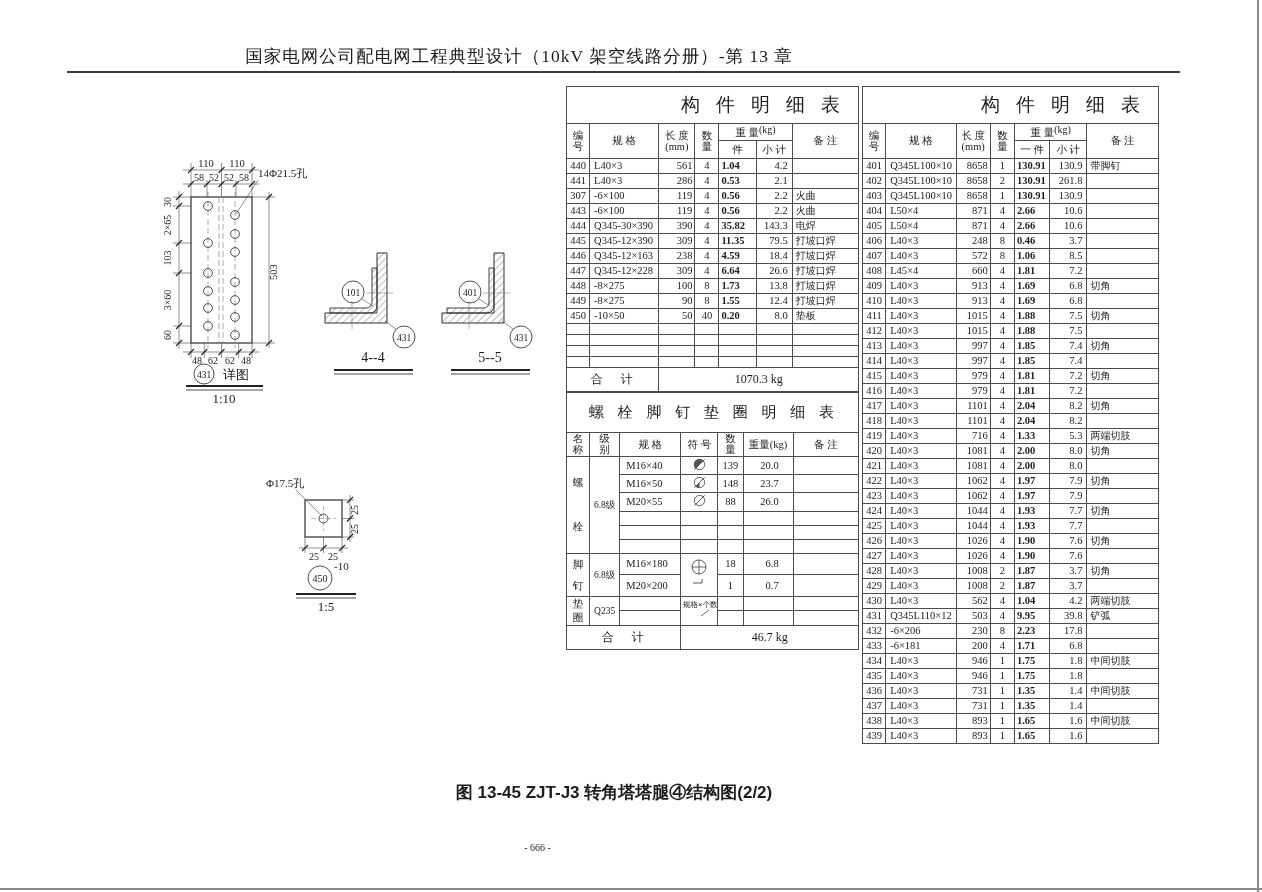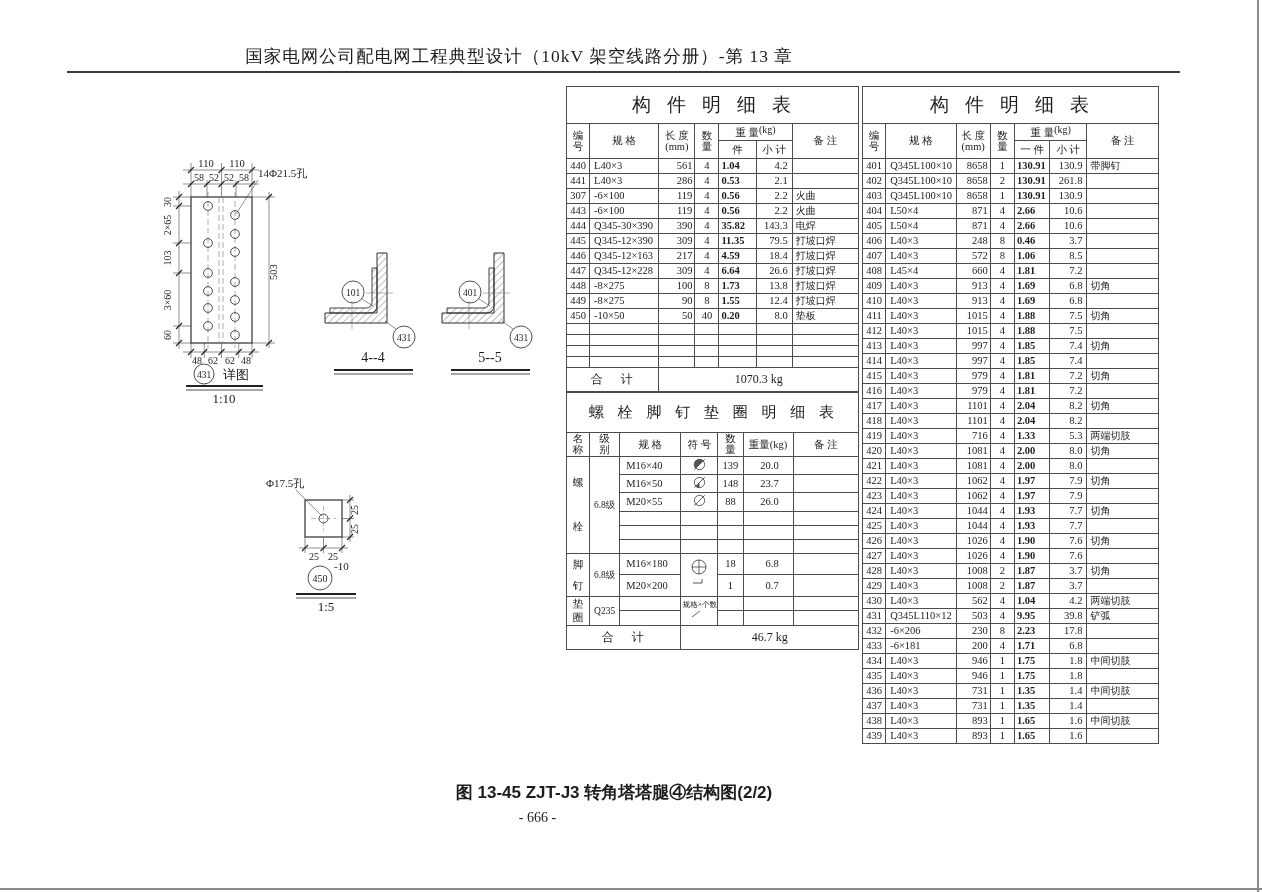--- a/index.html
+++ b/index.html
@@ -4,27 +4,27 @@
 <style>
   html,body{margin:0;padding:0;background:#fff;}
   .page{position:relative;width:1262px;height:892px;background:#fff;overflow:hidden;
         font-family:"Liberation Serif", serif;color:#1c1c1c;}
   .hdr{position:absolute;top:44px;left:0;width:1038px;text-align:center;font-size:17.5px;letter-spacing:1px;font-family:Liberation Serif, serif;}
   .hdr-rule{position:absolute;top:71px;left:67px;width:1113px;height:2px;background:#3a3a3a;}
   .edge-r{position:absolute;top:0;left:1257px;width:2px;height:892px;background:#8a8a8a;}
   .edge-b{position:absolute;top:888px;left:0;width:1262px;height:2px;background:#8a8a8a;}
   .caption{position:absolute;top:781px;left:0;width:1228px;text-align:center;
            font-family:"Liberation Sans",sans-serif;font-weight:bold;font-size:17px;}
-  .pagenum{position:absolute;top:810px;left:0;width:1075px;text-align:center;font-size:14px;}
+  .pagenum{position:absolute;top:842px;left:0;width:1075px;text-align:center;font-size:10px;}
 
   .tblwrap{position:absolute;z-index:2;}
   table{border-collapse:collapse;table-layout:fixed;width:100%;}
   td{border:1px solid #4c4c4c;padding:0 2px;font-size:10.5px;line-height:1.08;
      overflow:hidden;white-space:nowrap;vertical-align:middle;}
-  tr.title td{height:36px;font-size:19px;letter-spacing:16px;text-align:center;padding-left:16px;}
+  tr.title td{height:36px;font-size:19px;letter-spacing:16px;text-align:right;padding-left:16px;}
   tr.title2 td{height:39px;font-size:15px;letter-spacing:5px;text-align:center;padding-left:5px;margin-top:47px;}
   tr.h1 td,tr.h2 td{text-align:center;white-space:pre-line;font-size:10.5px;}
   tr.h1 td{height:16px;} tr.h2 td{height:17px;}
   .wtu{font-size:10px;vertical-align:3px;}
   tbody.rows td{height:14px;}
   tbody.rows td:nth-child(1){text-align:center;}
   tbody.rows td:nth-child(2){text-align:left;padding-left:4px;}
   tbody.rows td:nth-child(3){text-align:right;}
   tbody.rows td:nth-child(4){text-align:center;}
   tbody.rows td:nth-child(5){text-align:left;padding-right:5px;font-weight:bold;}
@@ -256,21 +256,21 @@
             <td>Q345-12×390</td>
           <td>309</td>
             <td>4</td>
           <td>11.35</td>
             <td>79.5</td>
           <td>打坡口焊</td>
         </tr>
           <tr>
           <td>446</td>
             <td>Q345-12×163</td>
-          <td>217</td>
+          <td>238</td>
             <td>4</td>
           <td>4.59</td>
             <td>18.4</td>
           <td>打坡口焊</td>
         </tr>
           <tr>
           <td>447</td>
             <td>Q345-12×228</td>
           <td>309</td>
             <td>4</td>
@@ -457,21 +457,21 @@
       <tr class="nrow">
         <td class="bspec">M20×200</td>
         <td class="bqty">1</td>
         <td class="bwt">0.7</td>
         <td></td>
       </tr>
       <tr class="wrow">
         <td rowspan="2" class="vname lh-sm">垫圈</td>
         <td rowspan="2" style="text-align:center;font-size:9.5px;">Q235</td>
         <td></td>
-        <td rowspan="2" colspan="1" style="text-align:center;padding:0;">
+        <td rowspan="2" colspan="1" style="text-align:right;padding:0;font-family:Liberation Mono, monospace;">
           <div style="font-size:7.5px;white-space:nowrap;padding-left:1px;">规格×个数</div>
           <svg width="18" height="8" viewBox="0 0 18 8">
                 <line x1="2" y1="7" x2="10" y2="1" stroke="#444" stroke-width="0.8"></line>
               </svg>
         </td>
         <td></td>
         <td></td>
         <td></td>
       </tr>
       <tr class="wrow">

